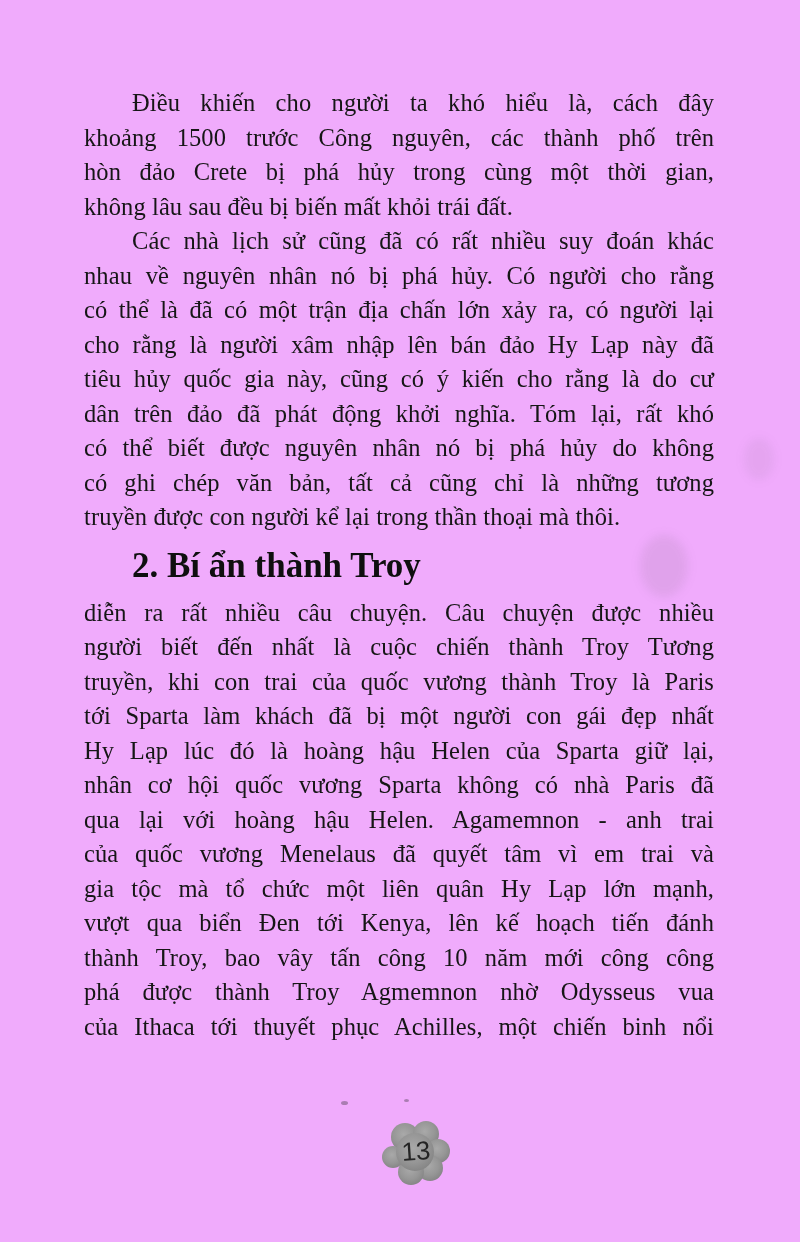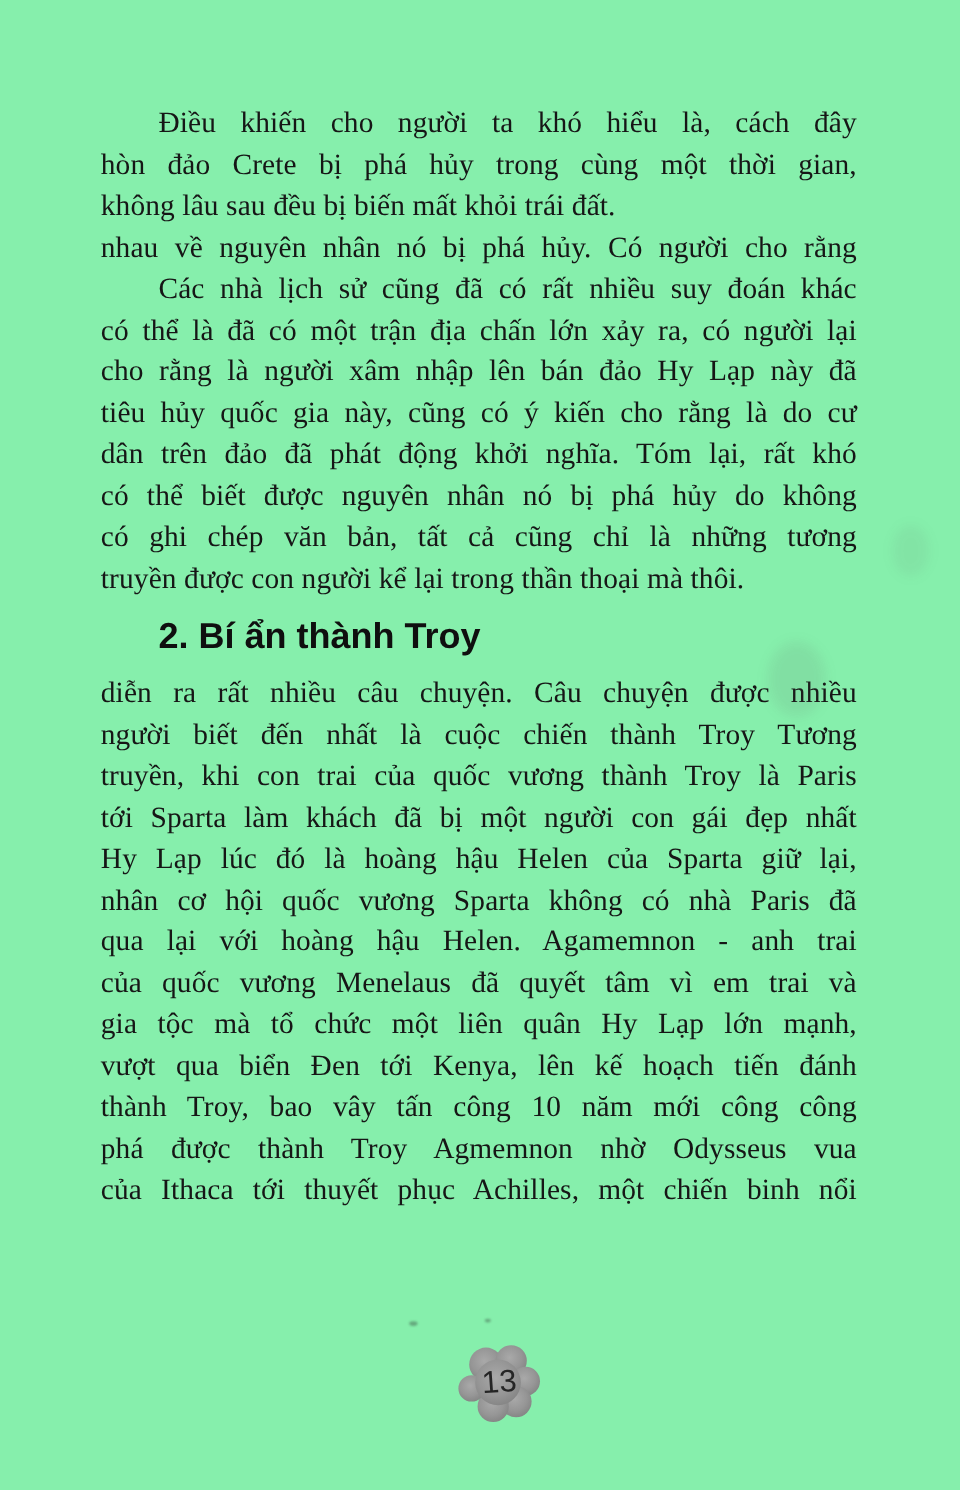--- a/index.html
+++ b/index.html
@@ -1,20 +1,20 @@
 <!DOCTYPE html>
 <html><head>
 <meta charset="utf-8">
 <style>
   html, body { margin: 0; padding: 0; background: #ffffff; }
   .page {
     position: relative;
     width: 800px;
     height: 1242px;
-    background: #86efac;
+    background: #f0abfc;
     overflow: hidden;
     font-family: "Liberation Serif", "DejaVu Serif", serif;
     color: #161616;
   }
   .text-block {
     position: absolute;
     left: 84px;
     top: 86px;
     width: 630px;
   }
@@ -23,23 +23,23 @@
     font-size: 24.5px;
     line-height: 34.5px;
     white-space: nowrap;
     text-align: justify;
     text-align-last: justify;
     letter-spacing: 0.1px;
   }
   .line.first { text-indent: 48px; }
   .line.last  { text-align-last: left; white-space: normal; }
   .heading {
-    font-family: Liberation Sans, sans-serif;
+    font-family: Liberation Serif, serif;
     font-weight: 700;
-    font-size: 30px;
+    font-size: 35px;
     line-height: 36px;
     color: #0f0f0f;
     margin: 13px 0 12px 48px;
   }
   .page-number-badge {
     position: absolute;
     left: 381px;
     top: 1120px;
     width: 70px;
     height: 66px;
@@ -73,27 +73,28 @@
 </style>
 </head>
 <body>
 
 <div class="page">
 
   <div class="text-block">
 
     <div class="para">
       <div class="line first">Điều khiến cho người ta khó hiểu là, cách đây</div>
+      <div class="line">khoảng 1500 trước Công nguyên, các thành phố trên</div>
       <div class="line">hòn đảo Crete bị phá hủy trong cùng một thời gian,</div>
       <div class="line last">không lâu sau đều bị biến mất khỏi trái đất.</div>
     </div>
 
     <div class="para">
+      <div class="line first">Các nhà lịch sử cũng đã có rất nhiều suy đoán khác</div>
       <div class="line">nhau về nguyên nhân nó bị phá hủy. Có người cho rằng</div>
-      <div class="line first">Các nhà lịch sử cũng đã có rất nhiều suy đoán khác</div>
       <div class="line">có thể là đã có một trận địa chấn lớn xảy ra, có người lại</div>
       <div class="line">cho rằng là người xâm nhập lên bán đảo Hy Lạp này đã</div>
       <div class="line">tiêu hủy quốc gia này, cũng có ý kiến cho rằng là do cư</div>
       <div class="line">dân trên đảo đã phát động khởi nghĩa. Tóm lại, rất khó</div>
       <div class="line">có thể biết được nguyên nhân nó bị phá hủy do không</div>
       <div class="line">có ghi chép văn bản, tất cả cũng chỉ là những tương</div>
       <div class="line last">truyền được con người kể lại trong thần thoại mà thôi.</div>
     </div>
 
     <h2 class="heading">2. Bí ẩn thành Troy</h2>

